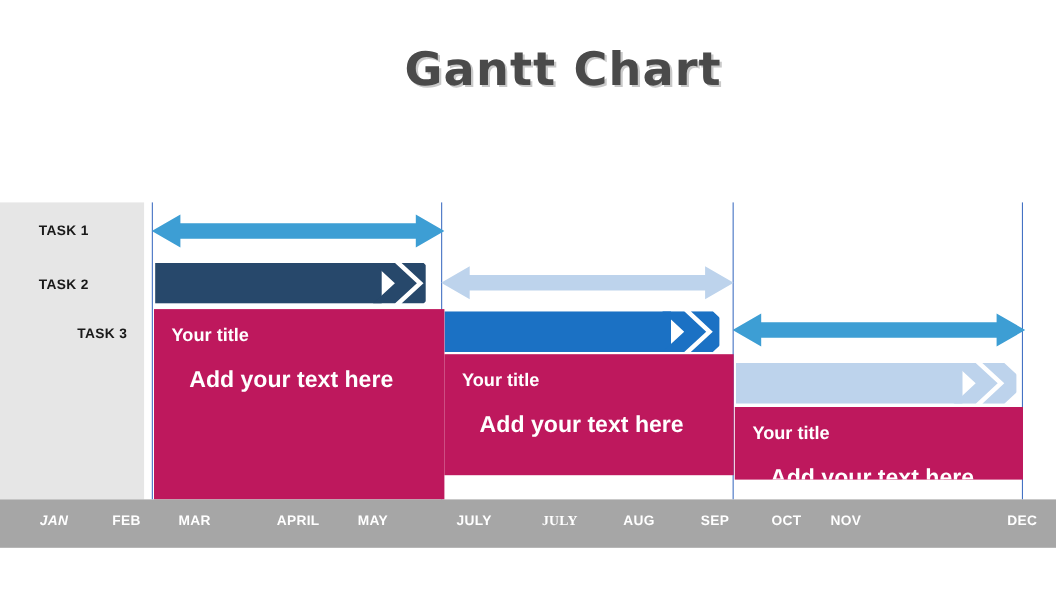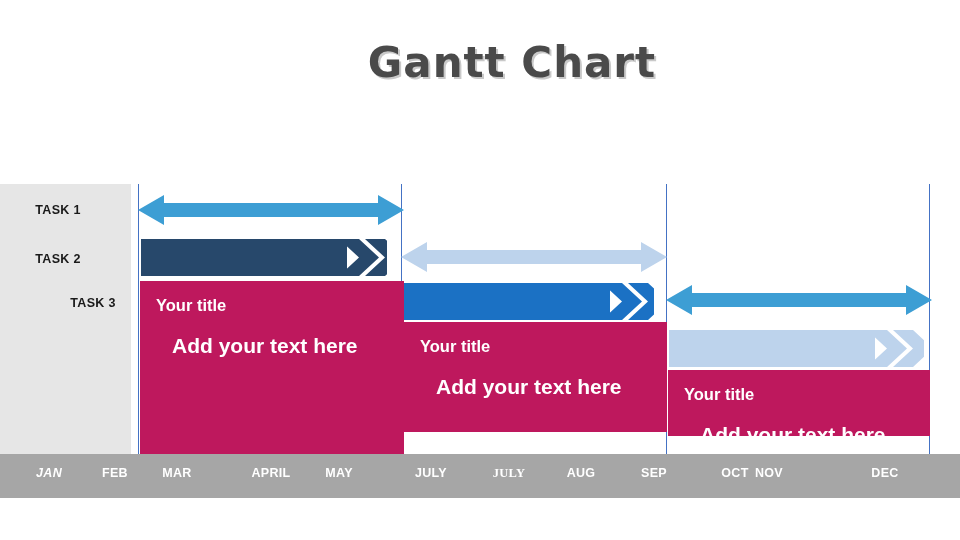--- a/index.html
+++ b/index.html
@@ -195,18 +195,18 @@
 
   <div class="month-bar"></div>
   <div class="month" style="left:20px;  width:58px;font-style:italic;">JAN</div>
   <div class="month" style="left:86px;  width:58px;">FEB</div>
   <div class="month" style="left:148px; width:58px;text-align:center;">MAR</div>
   <div class="month" style="left:242px; width:58px;">APRIL</div>
   <div class="month" style="left:310px; width:58px;">MAY</div>
   <div class="month" style="left:402px; width:58px;">JULY</div>
   <div class="month" style="left:480px; width:58px;font-family:Liberation Serif, serif;">JULY</div>
   <div class="month" style="left:552px; width:58px;">AUG</div>
-  <div class="month" style="left:625px; width:58px;">SEP</div>
-  <div class="month" style="left:706px; width:58px;">OCT</div>
+  <div class="month" style="left:605px; width:58px;text-align:right;">SEP</div>
+  <div class="month" style="left:686px; width:58px;">OCT</div>
   <div class="month" style="left:740px; width:58px;">NOV</div>
-  <div class="month" style="left:856px; width:58px;">DEC</div>
+  <div class="month" style="left:885px; width:58px;text-align:right;">DEC</div>
 
 </div>
 
 </body></html>

